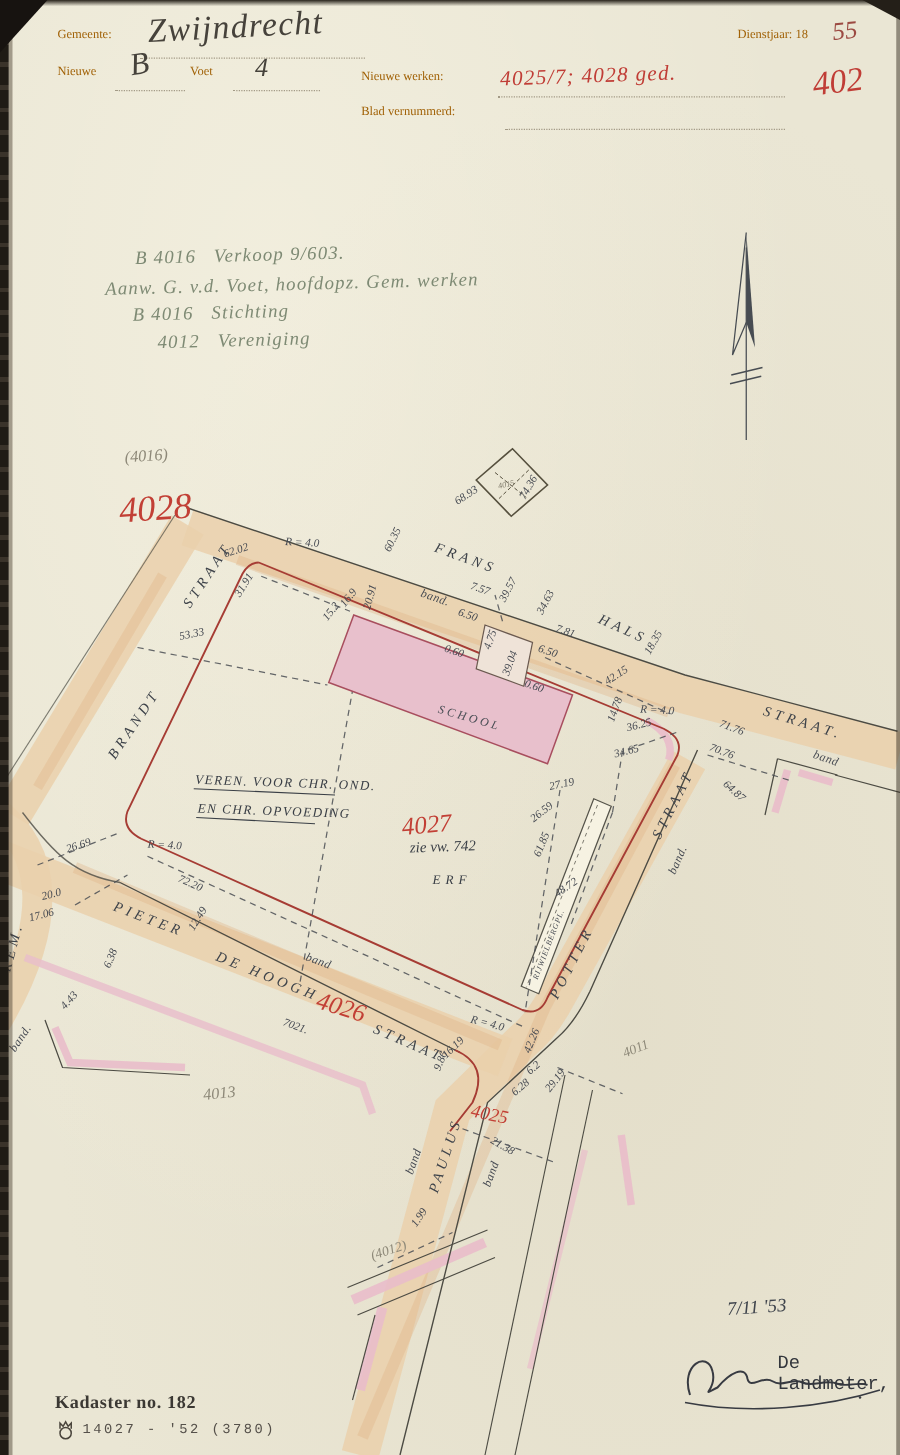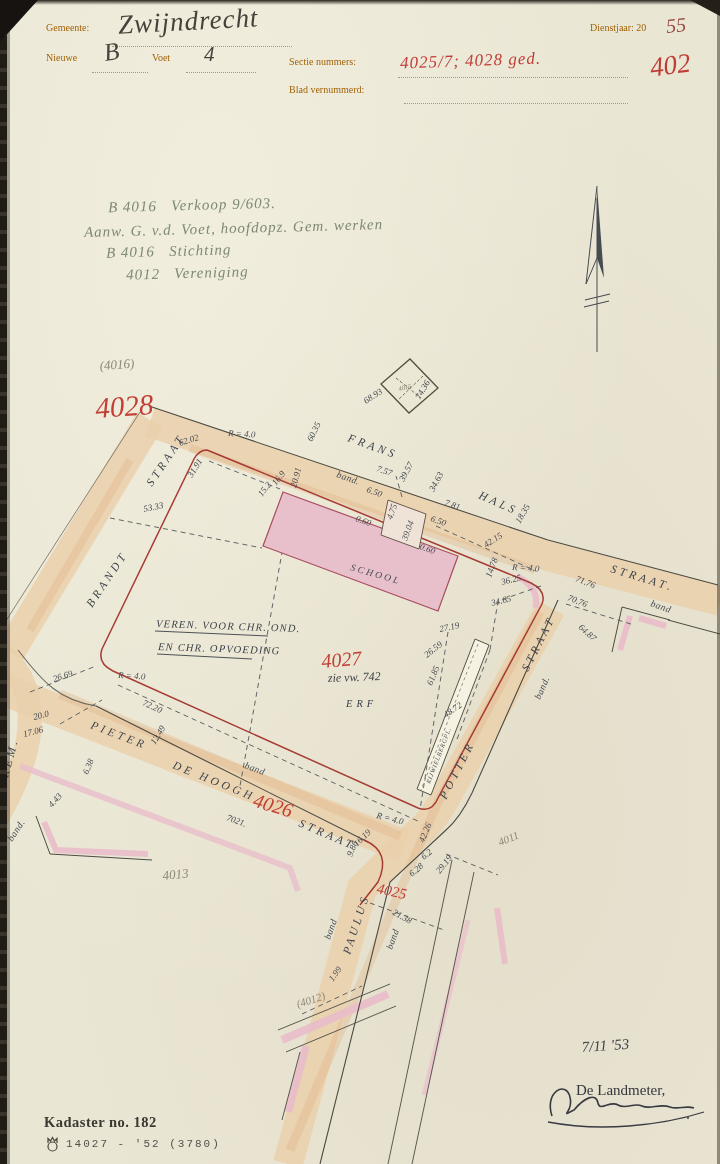--- a/index.html
+++ b/index.html
@@ -46,21 +46,21 @@
   .ink2{font-size:12px;fill:#3a3f46;}
   .inkls{font-size:10.5px;letter-spacing:4px;fill:#3a3f46;}
   .schooltxt{font-size:9.5px;letter-spacing:2.5px;fill:#4a4e55;}
   .strip{font-size:6.3px;letter-spacing:.8px;fill:#4a4e55;}
   .date{font-size:15px;fill:#3f444c;}
 
   #footer-kad{position:absolute;left:44px;top:1114px;font-weight:bold;font-size:14.5px;
     color:#3b3833;letter-spacing:.5px;}
   #footer-code{position:absolute;left:66px;top:1138px;font-family:"Liberation Mono",monospace;
     font-size:11px;letter-spacing:2px;color:#55504a;}
-  #landmeter{position:absolute;left:576px;top:1082px;font-size:15px;color:#33363c;}
+  #landmeter{position:absolute;left:622px;top:1082px;font-size:15px;color:#33363c;font-family:Liberation Mono, monospace;}
 </style>
 </head>
 <body>
 
 <div id="paper"></div>
 
 <svg id="map" width="720" height="1164" viewBox="0 0 720 1164" class="abs" style="left:0;top:0">
 
   <g stroke="#ead0ab" fill="none" stroke-opacity="0.85">
     <path d="M150,422 L548,556 L720,601" stroke-width="30"></path>
@@ -255,24 +255,24 @@
   <div class="abs dotted" style="left:112px;top:46px;width:180px"></div>
 
   <div class="abs lbl-print" style="left:46px;top:52px">Nieuwe</div>
   <div class="abs hand" style="left:104px;top:38px;font-size:25px;transform:rotate(-9deg)">B</div>
   <div class="abs dotted" style="left:92px;top:72px;width:56px"></div>
 
   <div class="abs lbl-print" style="left:152px;top:52px">Voet</div>
   <div class="abs hand" style="left:204px;top:42px;font-size:21px">4</div>
   <div class="abs dotted" style="left:186px;top:72px;width:70px"></div>
 
-  <div class="abs lbl-print" style="left:590px;top:22px">Dienstjaar: 20</div>
+  <div class="abs lbl-print" style="left:590px;top:22px">Dienstjaar: 18</div>
   <div class="abs" style="left:666px;top:14px;font-size:20px;font-style:italic;color:#9c4a42;transform:rotate(-6deg)">55</div>
 
-  <div class="abs lbl-print" style="left:289px;top:56px">Sectie nummers:</div>
+  <div class="abs lbl-print" style="left:289px;top:56px">Nieuwe werken:</div>
   <div class="abs hand-red" style="left:400px;top:51px;font-size:17px;letter-spacing:1px;transform:rotate(-2deg)">4025/7; 4028 ged.</div>
   <div class="abs dotted" style="left:398px;top:77px;width:230px"></div>
 
   <div class="abs lbl-print" style="left:289px;top:84px">Blad vernummerd:</div>
   <div class="abs dotted" style="left:404px;top:103px;width:224px"></div>
 
   <div class="abs hand-red" style="left:650px;top:50px;font-size:27px;transform:rotate(-7deg)">402</div>
 </div>
 
 <div id="green-notes">

